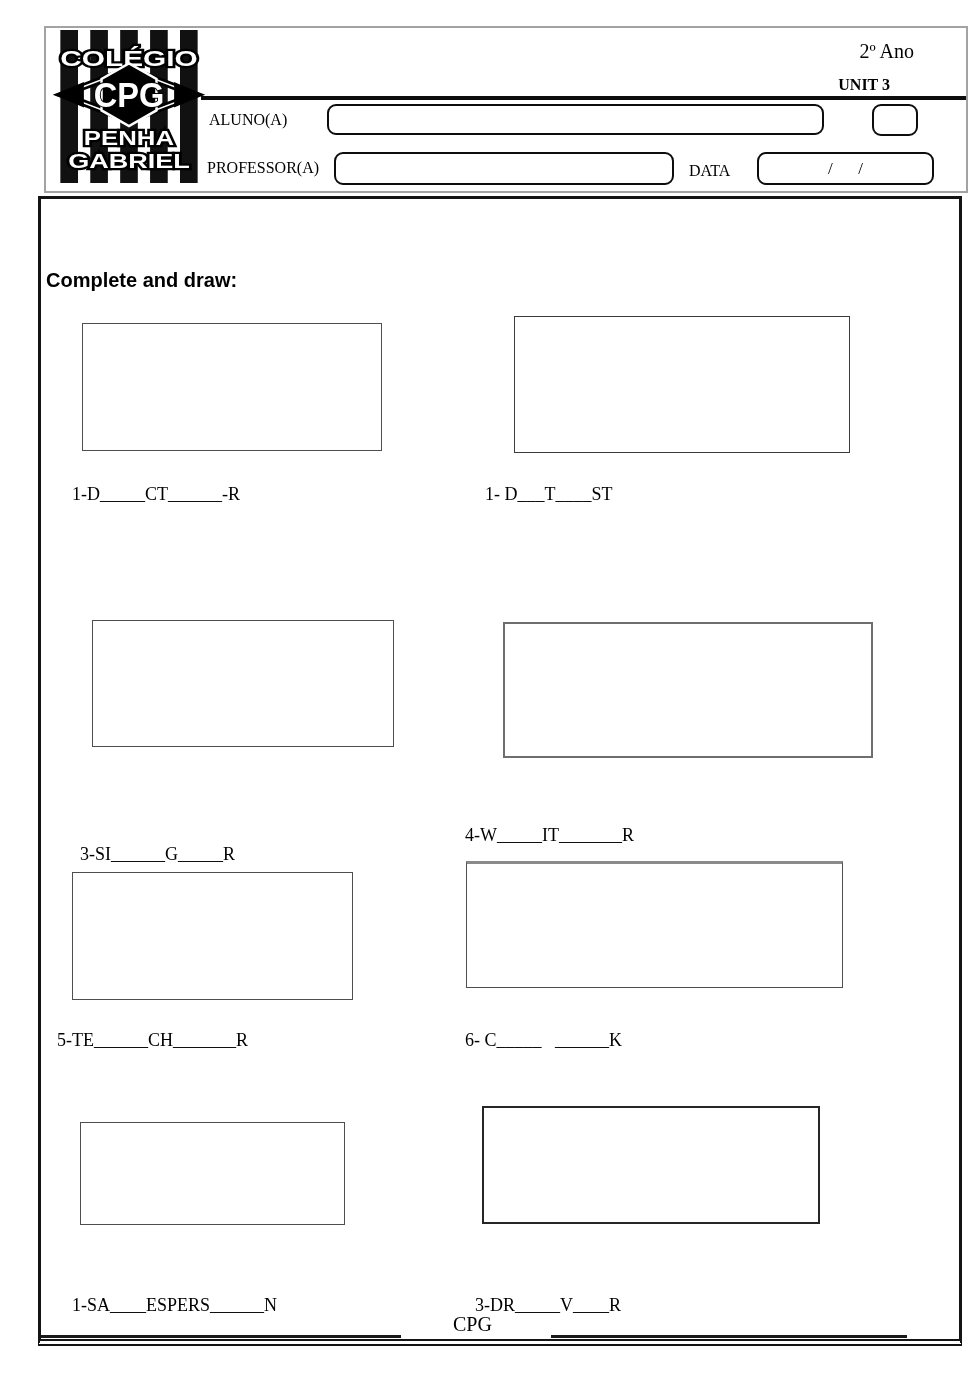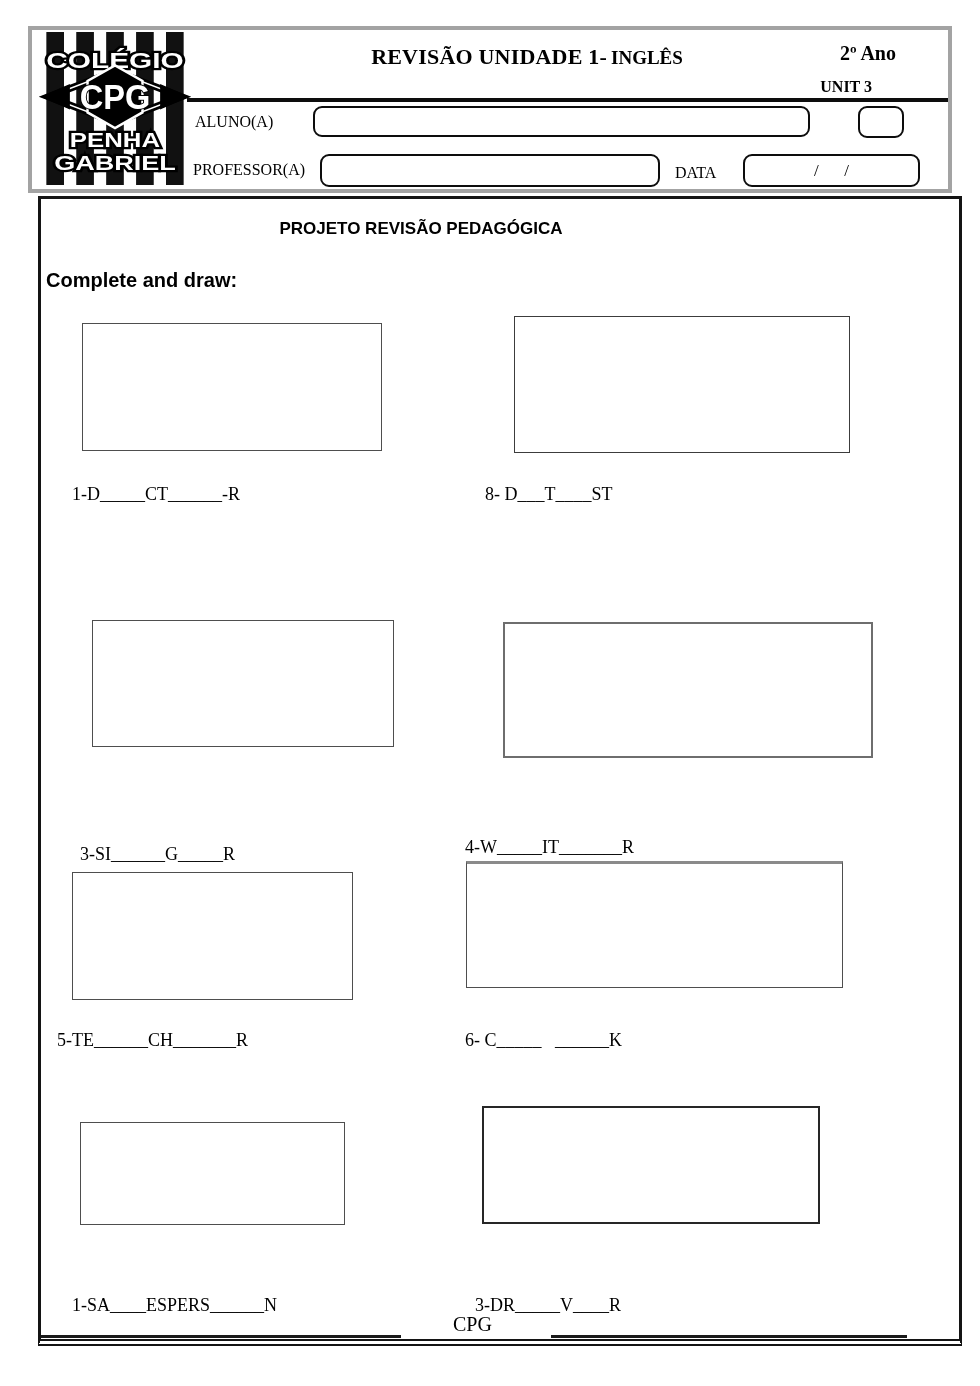--- a/index.html
+++ b/index.html
@@ -1,28 +1,28 @@
 <!DOCTYPE html>
 <html><head>
 <meta charset="utf-8">
 <style>
   * { margin:0; padding:0; box-sizing:border-box; }
   html,body { background:#ffffff; }
   body { font-family:"Liberation Serif", serif; color:#000; }
   .page { position:relative; width:980px; height:1386px; background:#fff; overflow:hidden; }
 
   
-  .header-box { position:absolute; left:28px; top:26px; width:924px; height:167px;
-                border:4px solid #a3a3a3; background:#fff; }
+  .header-box { position:absolute; left:44px; top:26px; width:924px; height:167px;
+                border:2px solid #a3a3a3; background:#fff; }
   .logo { position:absolute; left:5px; top:2px; width:156px; height:153px; }
   .title-wrap { position:absolute; left:150px; top:14px; width:690px; text-align:center;
                 font-family:"Liberation Serif", serif; font-weight:bold; white-space:nowrap; }
   .title-main { font-size:22px; letter-spacing:.2px; }
   .title-subject { font-size:19px; }
-  .grade { position:absolute; right:52px; top:12px; font-weight:bold; font-size:20px; }
+  .grade { position:absolute; right:52px; top:12px; font-weight:normal; font-size:20px; }
   .unit { position:absolute; right:76px; top:48px; font-weight:bold; font-size:16px; }
   .header-rule { position:absolute; left:155px; right:0; top:68px; height:4px; background:#0d0d0d; }
 
   .field-label { position:absolute; font-size:16px; }
   .field-box { position:absolute; border:2px solid #0d0d0d; border-radius:9px; background:#fff;
                font-size:16px; display:flex; align-items:center; padding:0 8px; }
   .lbl-student { left:163px; top:83px; }
   .box-student { left:281px; top:76px; width:497px; height:31px; }
   .lbl-number  { left:801px; top:83px;margin-top:41px; }
   .box-number  { left:826px; top:76px; width:46px; height:32px; }
@@ -46,21 +46,21 @@
   .db-4 { left:462px; top:423px; width:370px; height:136px; border-width:2px; border-color:#6e6e6e; }
   .db-5 { left:31px;  top:673px; width:281px; height:128px; }
   .db-6 { left:425px; top:662px; width:377px; height:127px; border-top:3px solid #8a8a8a; }
   .db-7 { left:39px;  top:923px; width:265px; height:103px; }
   .db-8 { left:441px; top:907px; width:338px; height:118px; border-width:2px; border-color:#262626; }
 
   .item-label { position:absolute; font-size:18px; white-space:pre; }
   .il-1 { left:31px;  top:285px; }
   .il-2 { left:444px; top:285px; }
   .il-3 { left:39px;  top:626px;margin-top:19px; }
-  .il-4 { left:424px; top:626px;margin-top:12px; }
+  .il-4 { left:424px; top:626px; }
   .il-5 { left:16px;  top:831px;text-align:center; }
   .il-6 { left:424px; top:831px;text-align:center; }
   .il-7 { left:31px;  top:1096px; }
   .il-8 { left:434px; top:1096px; }
 
   .footer-cpg { position:absolute; left:412px; top:1114px; font-size:20px; }
   .footer-line { position:absolute; top:1136px; height:3px; background:#1a1a1a; }
   .fl-left  { left:0px;   width:360px; }
   .fl-right { left:510px; width:356px; }
 </style>
@@ -92,52 +92,47 @@
 
       <polygon points="78,34 106,50 106,82 78,98 50,82 50,50" fill="#000" stroke="#fff" stroke-width="2.5"></polygon>
 
       <text x="78" y="79" text-anchor="middle" font-family="Liberation Sans, sans-serif" font-weight="bold" font-size="36" textLength="72" lengthAdjust="spacingAndGlyphs" fill="#fff" stroke="#000" stroke-width="2" style="paint-order:stroke">CPG</text>
 
       <text x="78" y="117" text-anchor="middle" font-family="Liberation Sans, sans-serif" font-weight="bold" font-size="21" textLength="92" lengthAdjust="spacingAndGlyphs" fill="#fff" stroke="#000" stroke-width="4.5" style="paint-order:stroke">PENHA</text>
 
       <text x="78" y="141" text-anchor="middle" font-family="Liberation Sans, sans-serif" font-weight="bold" font-size="21" textLength="124" lengthAdjust="spacingAndGlyphs" fill="#fff" stroke="#000" stroke-width="4.5" style="paint-order:stroke">GABRIEL</text>
     </svg>
 
-    <div class="title-wrap">
-      <span class="title-main">REVISÃO UNIDADE 1-</span>
-      <span class="title-subject">INGLÊS</span>
-    </div>
 
     <div class="grade">2º Ano</div>
     <div class="unit">UNIT 3</div>
     <div class="header-rule"></div>
 
     <div class="field-label lbl-student">ALUNO(A)</div>
     <div class="field-box box-student"></div>
 
     <div class="field-label lbl-number">Nº</div>
     <div class="field-box box-number"></div>
 
     <div class="field-label lbl-teacher">PROFESSOR(A)</div>
     <div class="field-box box-teacher"></div>
 
     <div class="field-label lbl-date">DATA</div>
     <div class="field-box box-date">/&nbsp;&nbsp;&nbsp;&nbsp;&nbsp;&nbsp;/</div>
   </div>
 
   <div class="body-box">
 
-    <div class="project-title">PROJETO REVISÃO PEDAGÓGICA</div>
 
     <div class="instruction">Complete and draw:</div>
 
     <div class="draw-box db-1"></div>
     <div class="draw-box db-2"></div>
     <div class="item-label il-1">1-D_____CT______-R</div>
-    <div class="item-label il-2">8- D___T____ST</div>
+    <div class="item-label il-2">1- D___T____ST</div>
 
     <div class="draw-box db-3"></div>
     <div class="draw-box db-4"></div>
     <div class="item-label il-3">3-SI______G_____R</div>
     <div class="item-label il-4">4-W_____IT_______R</div>
 
     <div class="draw-box db-5"></div>
     <div class="draw-box db-6"></div>
     <div class="item-label il-5">5-TE______CH_______R</div>
     <div class="item-label il-6">6- C_____&nbsp;&nbsp;&nbsp;______K</div>

